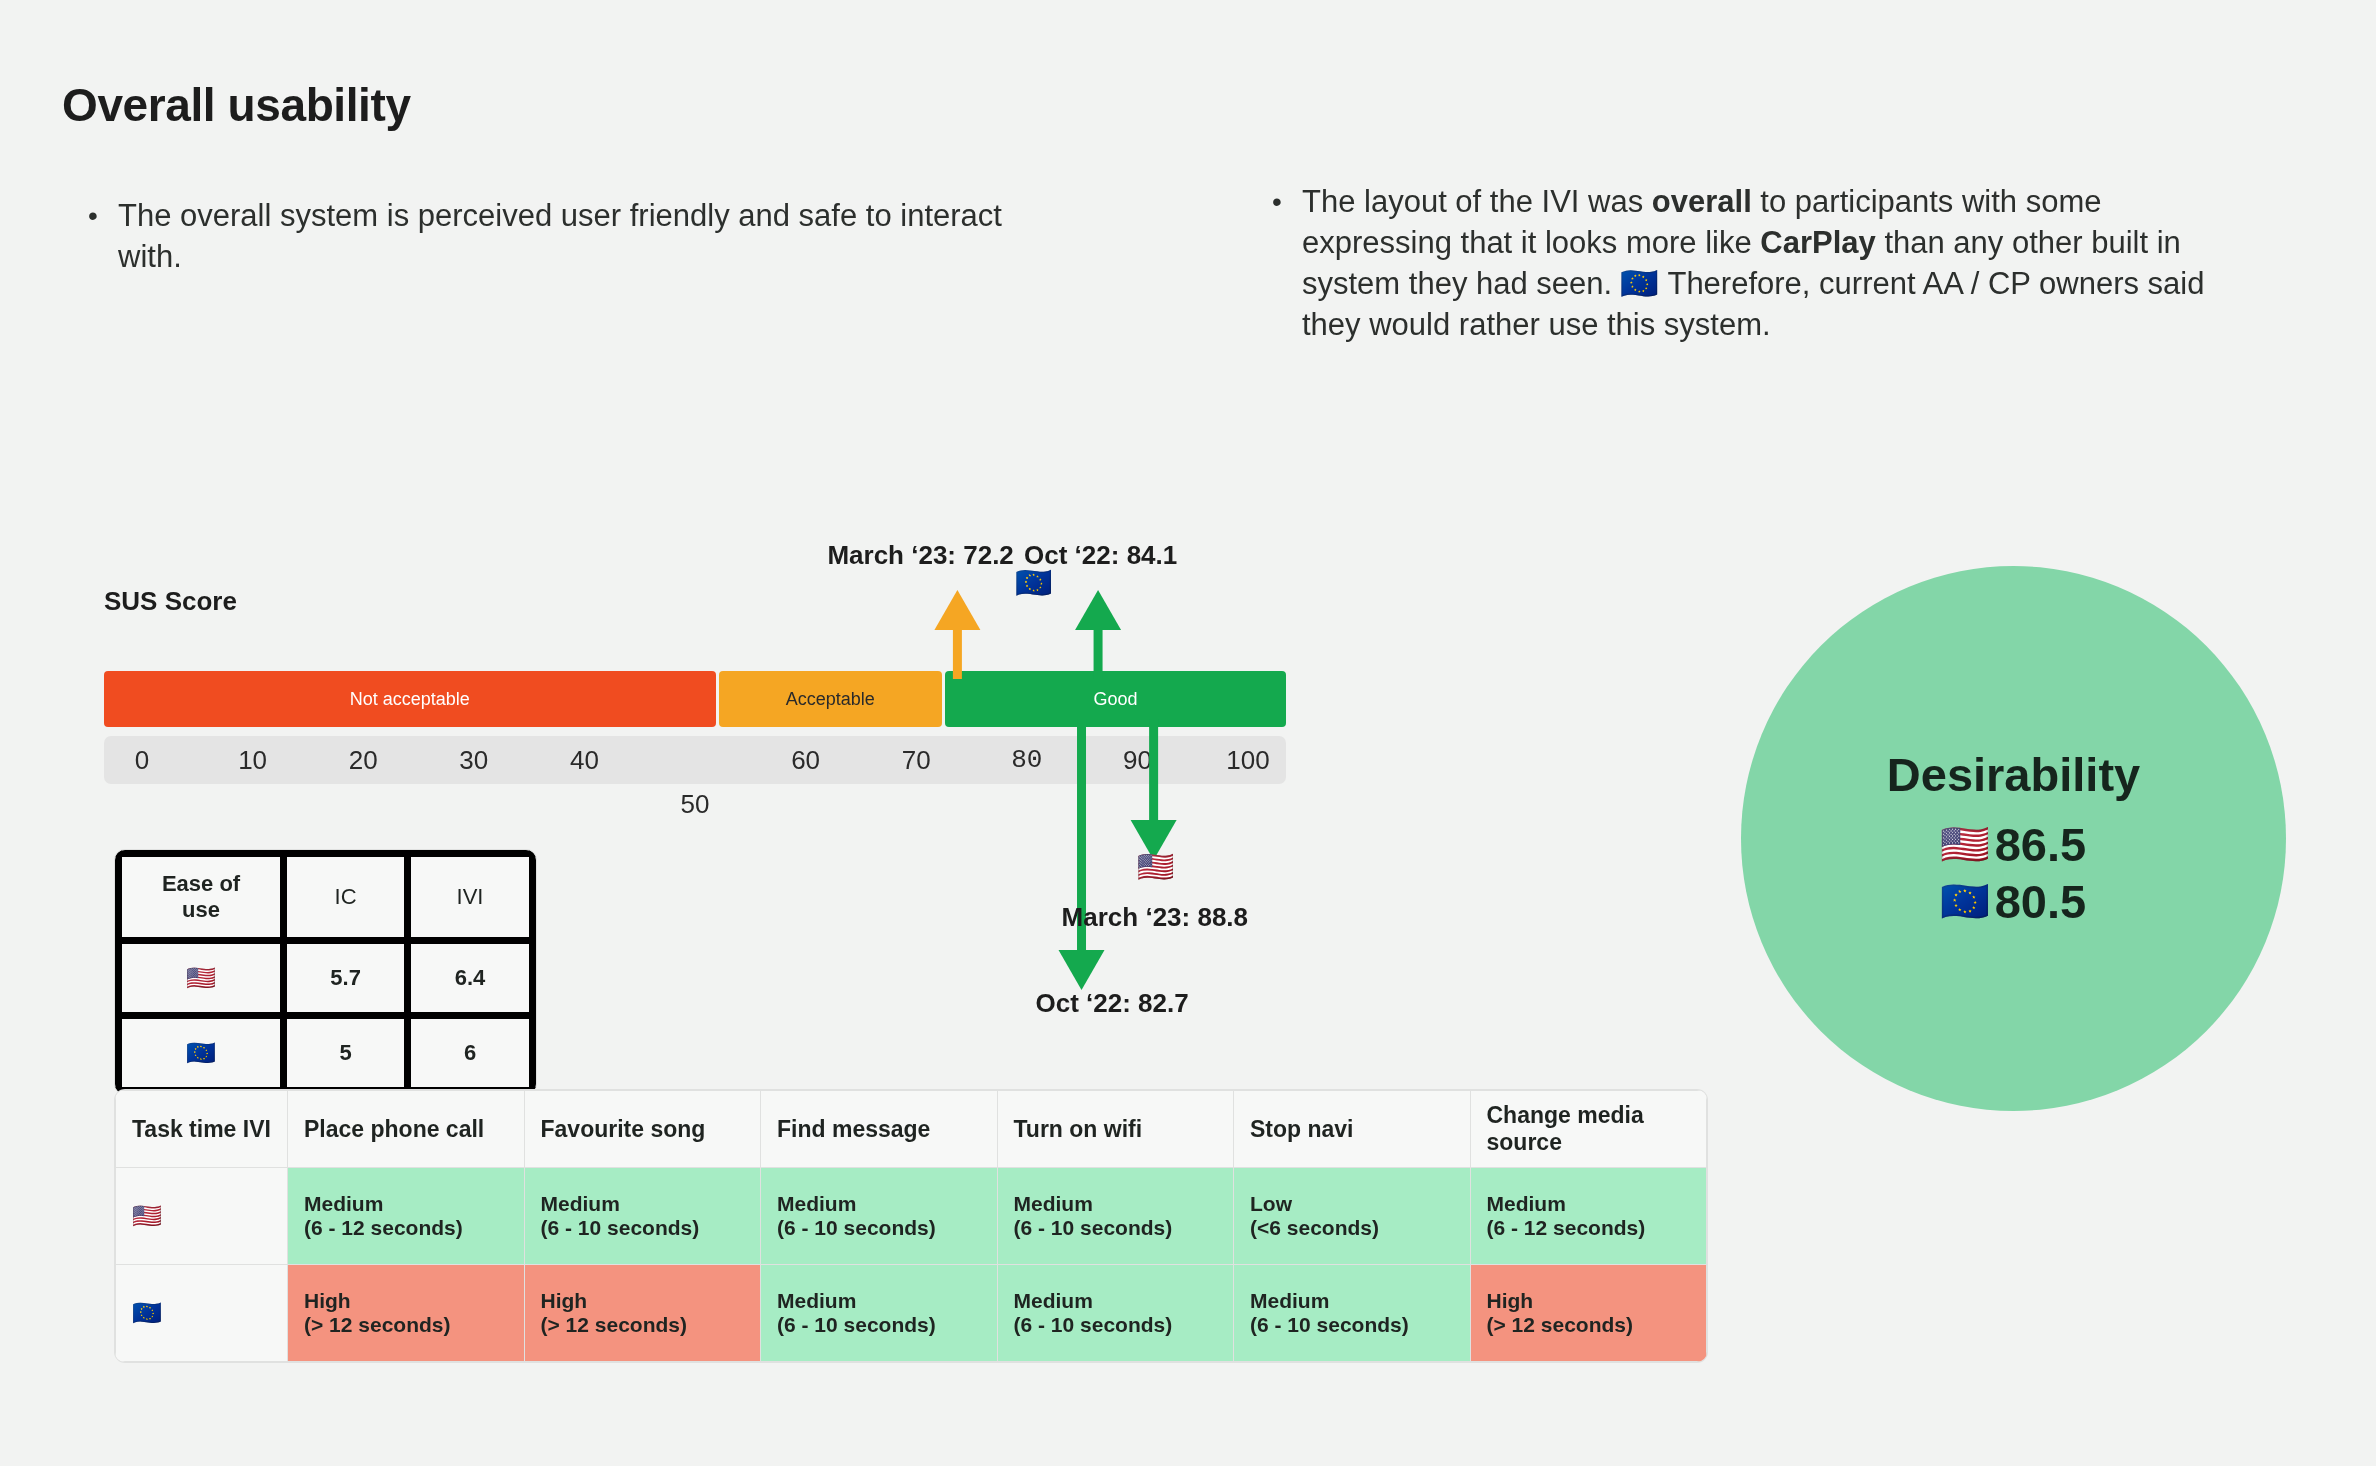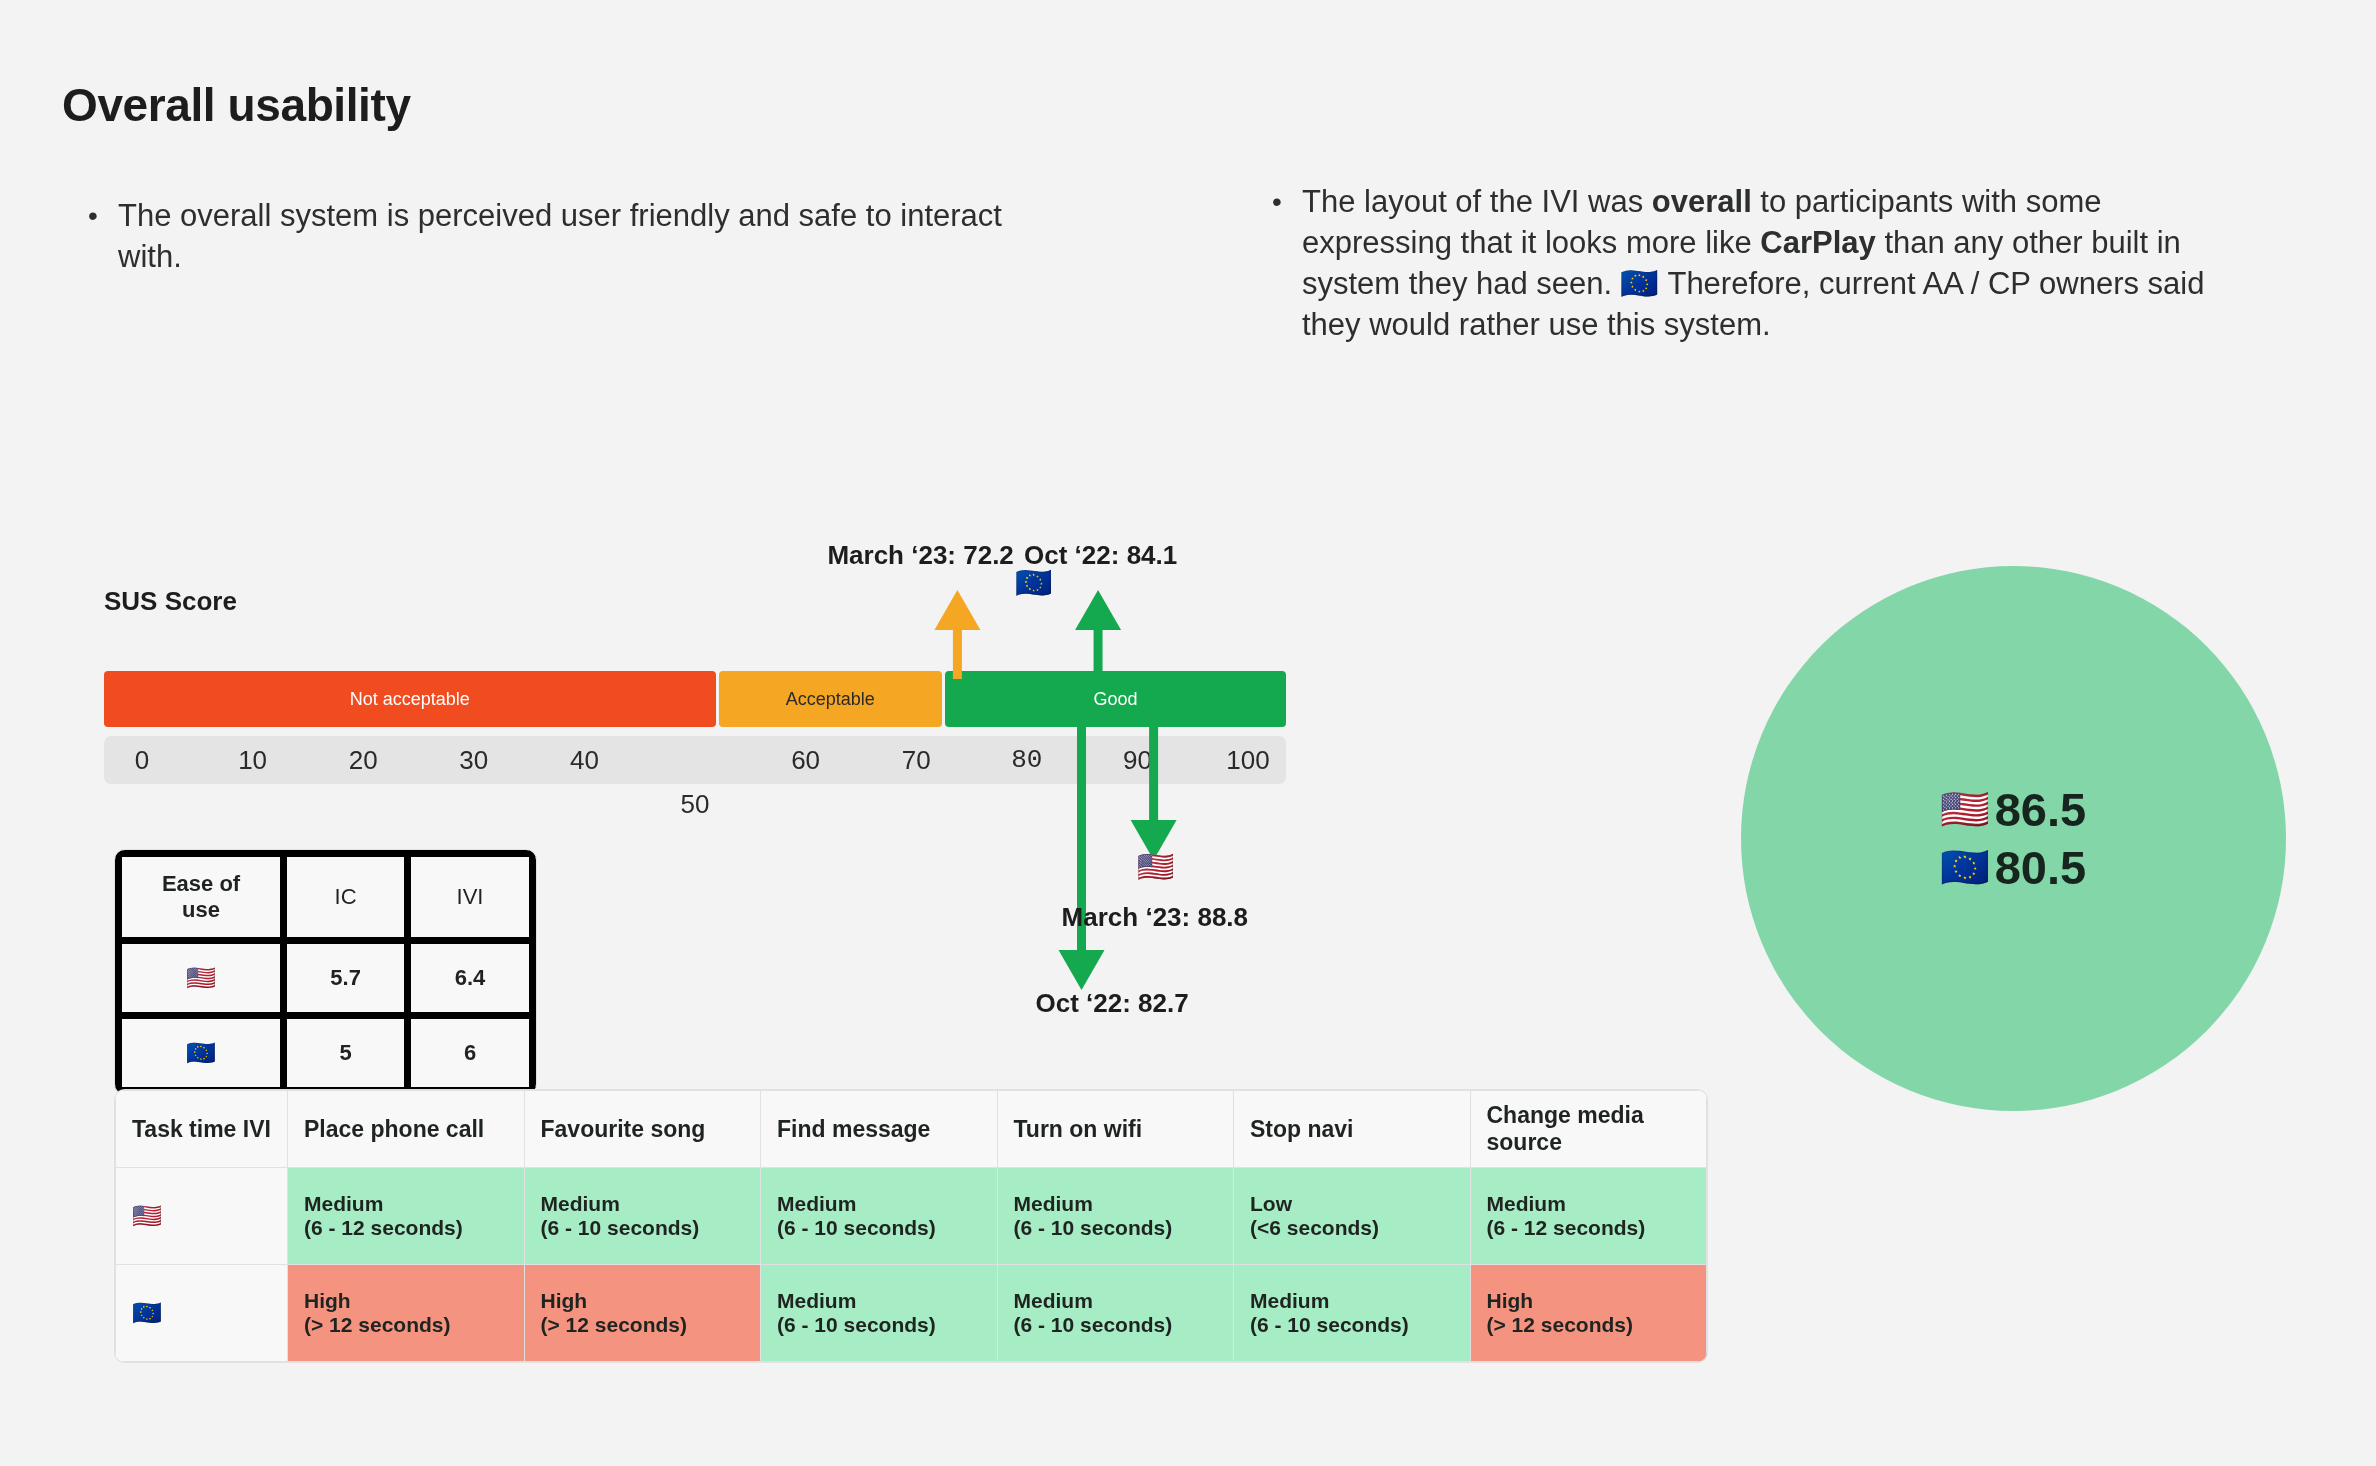--- a/index.html
+++ b/index.html
@@ -379,20 +379,21 @@
           </td>
           <td class="cell-red">
             <span class="cell-main">High</span>
             <span class="cell-sub">(&gt; 12 seconds)</span>
           </td>
         </tr>
       </tbody>
   </table>
 
   <div class="desirability">
+    <div class="d-title">Desirability</div>
     <div class="d-row">
       <span class="d-flag">🇺🇸</span>
       <span>86.5</span>
     </div>
     <div class="d-row">
       <span class="d-flag">🇪🇺</span>
       <span>80.5</span>
     </div>
   </div>
 

